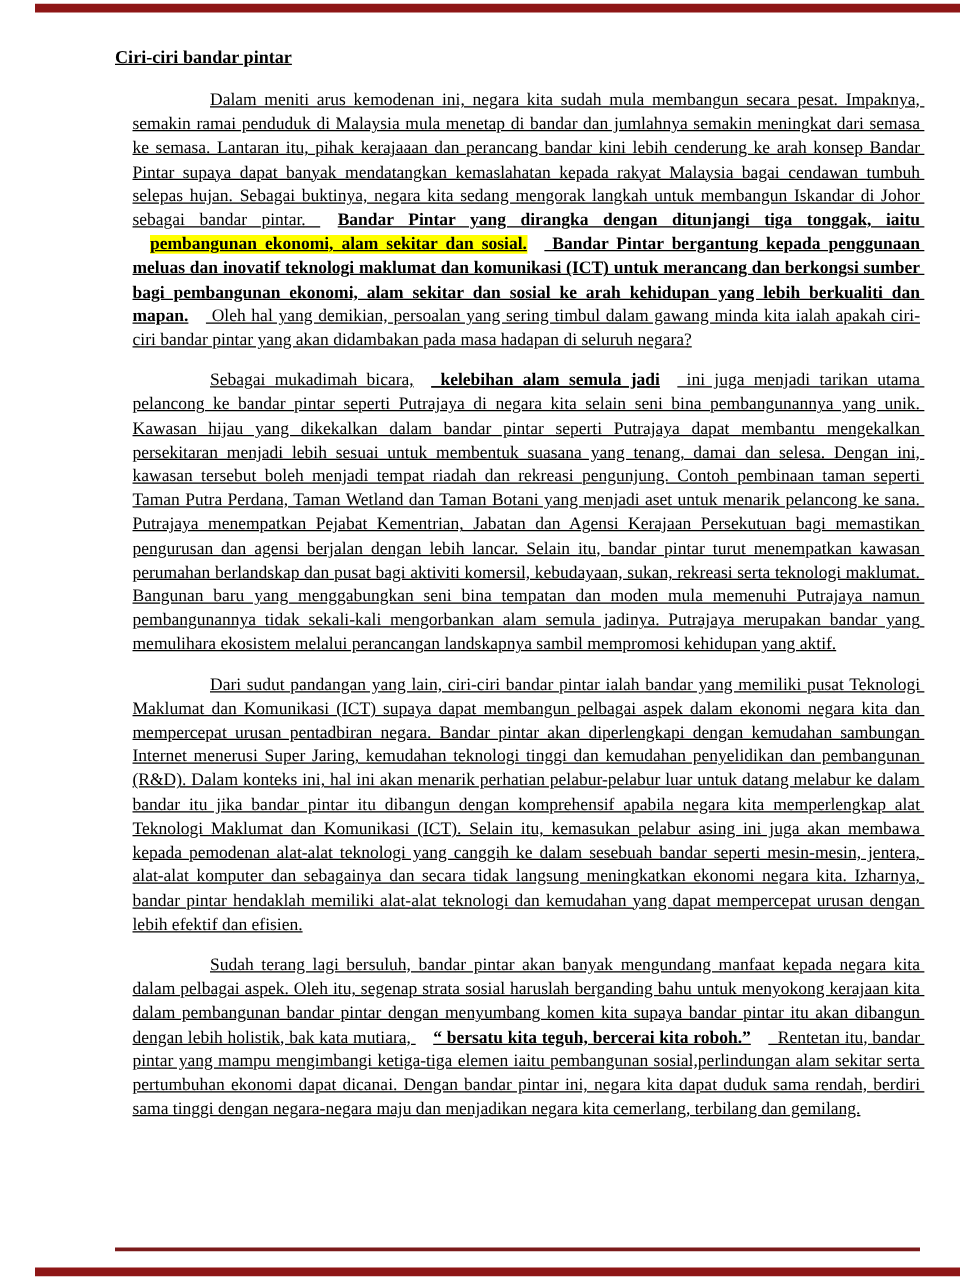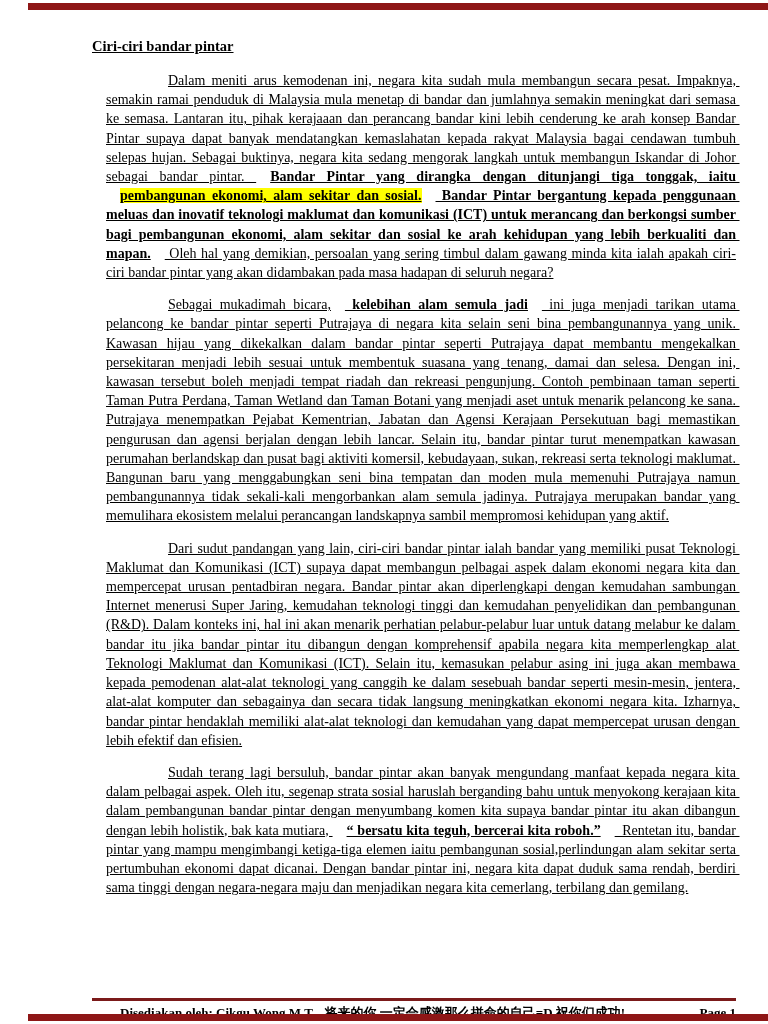--- a/index.html
+++ b/index.html
@@ -80,23 +80,16 @@
     <div>
         <p class="para"><span class="run">Dalam meniti arus kemodenan ini, negara kita sudah mula membangun secara pesat. Impaknya, semakin ramai penduduk di Malaysia mula menetap di bandar dan jumlahnya semakin meningkat dari semasa ke semasa. Lantaran itu, pihak kerajaaan dan perancang bandar kini lebih cenderung ke arah konsep Bandar Pintar supaya dapat banyak mendatangkan kemaslahatan kepada rakyat Malaysia bagai cendawan tumbuh selepas hujan. Sebagai buktinya, negara kita sedang mengorak langkah untuk membangun Iskandar di Johor sebagai bandar pintar. </span><span class="run bold">Bandar Pintar yang dirangka dengan ditunjangi tiga tonggak, iaitu </span><span class="run bold highlight" style="background: rgb(255, 255, 0);">pembangunan ekonomi, alam sekitar dan sosial.</span><span class="run bold"> Bandar Pintar bergantung kepada penggunaan meluas dan inovatif teknologi maklumat dan komunikasi (ICT) untuk merancang dan berkongsi sumber bagi pembangunan ekonomi, alam sekitar dan sosial ke arah kehidupan yang lebih berkualiti dan mapan.</span><span class="run"> Oleh hal yang demikian, persoalan yang sering timbul dalam gawang minda kita ialah apakah ciri-ciri bandar pintar yang akan didambakan pada masa hadapan di seluruh negara?</span></p>
         <p class="para"><span class="run">Sebagai mukadimah bicara,</span><span class="run bold underline"> kelebihan alam semula jadi</span><span class="run"> ini juga menjadi tarikan utama pelancong ke bandar pintar seperti Putrajaya di negara kita selain seni bina pembangunannya yang unik. Kawasan hijau yang dikekalkan dalam bandar pintar seperti Putrajaya dapat membantu mengekalkan persekitaran menjadi lebih sesuai untuk membentuk suasana yang tenang, damai dan selesa. Dengan ini, kawasan tersebut boleh menjadi tempat riadah dan rekreasi pengunjung. Contoh pembinaan taman seperti Taman Putra Perdana, Taman Wetland dan Taman Botani yang menjadi aset untuk menarik pelancong ke sana. Putrajaya menempatkan Pejabat Kementrian, Jabatan dan Agensi Kerajaan Persekutuan bagi memastikan pengurusan dan agensi berjalan dengan lebih lancar. Selain itu, bandar pintar turut menempatkan kawasan perumahan berlandskap dan pusat bagi aktiviti komersil, kebudayaan, sukan, rekreasi serta teknologi maklumat. Bangunan baru yang menggabungkan seni bina tempatan dan moden mula memenuhi Putrajaya namun pembangunannya tidak sekali-kali mengorbankan alam semula jadinya. Putrajaya merupakan bandar yang memulihara ekosistem melalui perancangan landskapnya sambil mempromosi kehidupan yang aktif.</span></p>
         <p class="para"><span class="run">Dari sudut pandangan yang lain, ciri-ciri bandar pintar ialah bandar yang memiliki pusat Teknologi Maklumat dan Komunikasi (ICT) supaya dapat membangun pelbagai aspek dalam ekonomi negara kita dan mempercepat urusan pentadbiran negara. Bandar pintar akan diperlengkapi dengan kemudahan sambungan Internet menerusi Super Jaring, kemudahan teknologi tinggi dan kemudahan penyelidikan dan pembangunan (R&amp;D). Dalam konteks ini, hal ini akan menarik perhatian pelabur-pelabur luar untuk datang melabur ke dalam bandar itu jika bandar pintar itu dibangun dengan komprehensif apabila negara kita memperlengkap alat Teknologi Maklumat dan Komunikasi (ICT). Selain itu, kemasukan pelabur asing ini juga akan membawa kepada pemodenan alat-alat teknologi yang canggih ke dalam sesebuah bandar seperti mesin-mesin, jentera, alat-alat komputer dan sebagainya dan secara tidak langsung meningkatkan ekonomi negara kita. Izharnya, bandar pintar hendaklah memiliki alat-alat teknologi dan kemudahan yang dapat mempercepat urusan dengan lebih efektif dan efisien.</span></p>
         <p class="para"><span class="run">Sudah terang lagi bersuluh, bandar pintar akan banyak mengundang manfaat kepada negara kita dalam pelbagai aspek. Oleh itu, segenap strata sosial haruslah berganding bahu untuk menyokong kerajaan kita dalam pembangunan bandar pintar dengan menyumbang komen kita supaya bandar pintar itu akan dibangun dengan lebih holistik, bak kata mutiara, </span><span class="run bold">“ bersatu kita teguh, bercerai kita roboh.”</span><span class="run">  Rentetan itu, bandar pintar yang mampu mengimbangi ketiga-tiga elemen iaitu pembangunan sosial,perlindungan alam sekitar serta pertumbuhan ekonomi dapat dicanai. Dengan bandar pintar ini, negara kita dapat duduk sama rendah, berdiri sama tinggi dengan negara-negara maju dan menjadikan negara kita cemerlang, terbilang dan gemilang.</span></p>
       </div>
   </div>
 
   <div class="footer-rule" style="background: rgb(123, 26, 26);"></div>
 
-  <div class="footer">
-    <div class="left">
-      <span>Disediakan oleh: Cikgu Wong M.T.</span>
-      <span class="note">将来的你 一定会感激那么拼命的自己=D 祝你们成功!</span>
-    </div>
-    <div class="page-num">Page 1</div>
-  </div>
 
   <div class="bar bottom" style="background: rgb(142, 22, 22);"></div>
 
 </div>
 
 </body></html>

